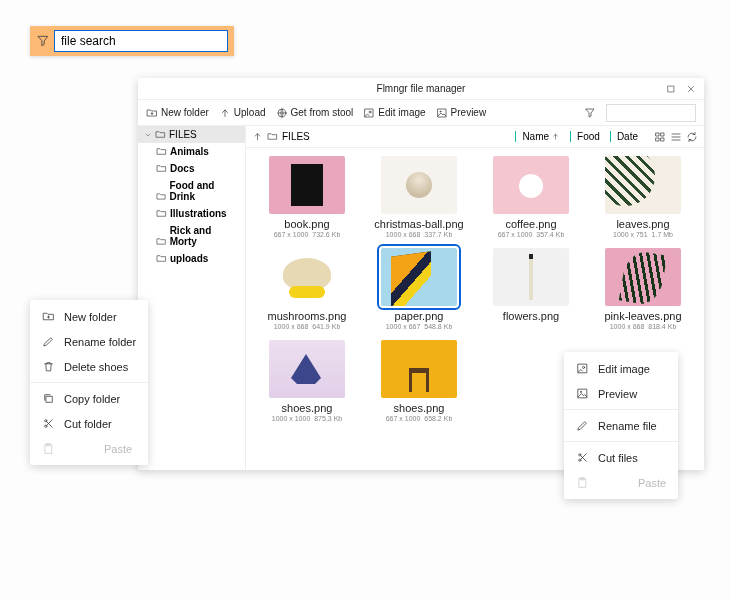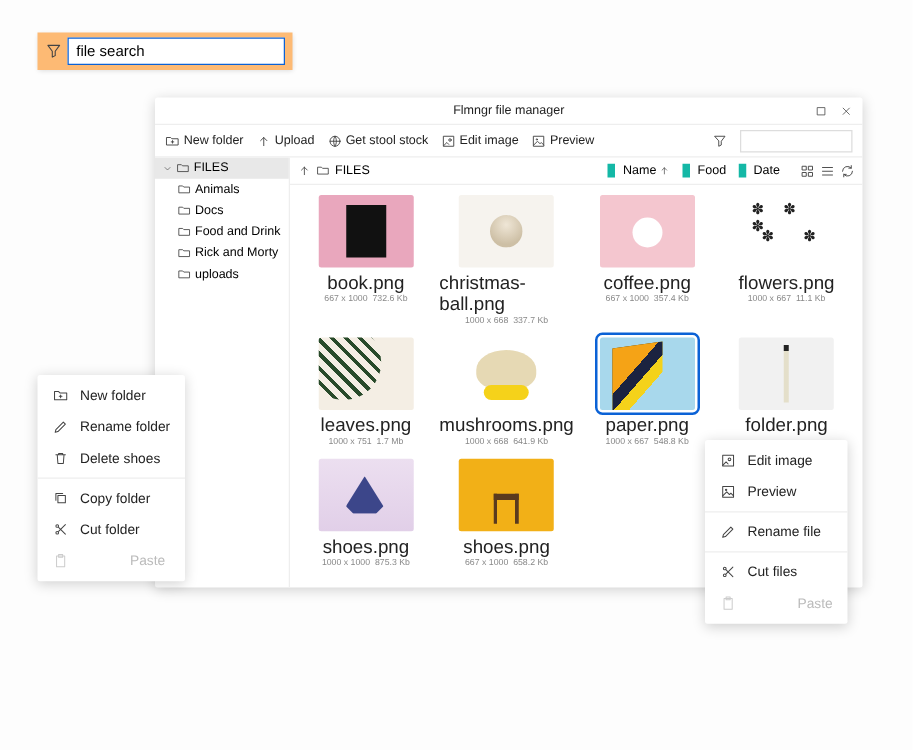--- a/index.html
+++ b/index.html
@@ -6,48 +6,48 @@
 body { background: #fdfdfd; width: 730px; height: 600px; position: relative; overflow: hidden; }
 svg { display: block; }
 .icon { stroke: #444; stroke-width: 1.5; fill: none; stroke-linecap: round; stroke-linejoin: round; }
 
 
 .search-wrap { position: absolute; top: 26px; left: 30px; width: 204px; height: 30px; background: #fdba74; box-shadow: 0 1px 4px rgba(0,0,0,0.15); display: flex; align-items: center; padding: 0 6px; }
 .search-wrap input { flex: 1; border: 1.5px solid #0b62d6; height: 22px; font-size: 12px; padding: 0 6px; outline: none; }
 .search-icon { margin-right: 4px; }
 
 
-.window { position: absolute; top: 78px; left: 124px; width: 566px; height: 392px; background: #fff; box-shadow: 0 2px 10px rgba(0,0,0,0.18); display: flex; flex-direction: column; border-radius: 2px; }
+.window { position: absolute; top: 78px; left: 138px; width: 566px; height: 392px; background: #fff; box-shadow: 0 2px 10px rgba(0,0,0,0.18); display: flex; flex-direction: column; border-radius: 2px; }
 .titlebar { height: 22px; display: flex; align-items: center; justify-content: center; font-size: 10px; color: #222; position: relative; border-bottom: 1px solid #eee; }
 .titlebar .winctrl { position: absolute; right: 6px; display: flex; gap: 6px; }
 .winctrl span { display: flex; width: 14px; height: 14px; align-items: center; justify-content: center; cursor: pointer; }
 
 .toolbar { height: 26px; display: flex; align-items: center; gap: 10px; padding: 0 8px; border-bottom: 1px solid #eee; font-size: 10px; color: #222; }
 .tbtn { display: flex; align-items: center; gap: 3px; cursor: pointer; }
 .tb-spacer { flex: 1; }
 .tb-search { border: 1px solid #ddd; height: 18px; width: 90px; }
 
 .body { flex: 1; display: flex; overflow: hidden; }
 .sidebar { width: 108px; border-right: 1px solid #eee; font-size: 10px; }
 .tree-root { display: flex; align-items: center; gap: 3px; padding: 3px 6px; background: #e8e8e8; cursor: pointer; }
-.tree-item { display: flex; align-items: flex-start; gap: 3px; padding: 3px 6px 3px 18px; cursor: pointer; }
+.tree-item { display: flex; align-items: flex-end; gap: 3px; padding: 3px 6px 3px 18px; cursor: pointer; font-weight: bold; }
 
 .content { flex: 1; display: flex; flex-direction: column; }
 .breadcrumb { height: 22px; display: flex; align-items: center; border-bottom: 1px solid #eee; font-size: 10px; padding: 0 6px; gap: 4px; }
 .bc-spacer { flex: 1; }
-.col-head { display: flex; align-items: center; gap: 2px; padding: 0 6px; cursor: pointer; border-left: 6px solid #14b8a6; }
+.col-head { display: flex; align-items: center; gap: 2px; padding: 0 6px; cursor: pointer; border-left: 1px solid #14b8a6; }
 .view-btns { display: flex; gap: 4px; margin-left: 6px; }
 .view-btns span { cursor: pointer; display: flex; }
 
 .grid { flex: 1; overflow: hidden; padding: 8px 0; }
 .grid-inner { display: grid; grid-template-columns: repeat(4, 1fr); gap: 10px 6px; padding: 0 8px; }
 .file { display: flex; flex-direction: column; align-items: center; cursor: pointer; }
 .thumb { width: 76px; height: 58px; border-radius: 2px; }
 .file.selected .thumb { outline: 2px solid #0b62d6; outline-offset: 2px; }
-.fname { font-size: 15px; margin-top: 4px; color: #222; }
+.fname { font-size: 11px; margin-top: 4px; color: #222; }
 .fmeta { font-size: 7px; color: #888; margin-top: 1px; }
 
 
 .th-book { background: linear-gradient(#e9a7bd,#e9a7bd); position: relative; }
 .th-book::after { content:""; position:absolute; left:22px; top:8px; width:32px; height:42px; background:#111; }
 .th-christmas { background:#f6f3ee; display:flex; align-items:center; justify-content:center; }
 .th-christmas::after { content:""; width:26px; height:26px; border-radius:50%; background:#d8c9b0 radial-gradient(circle at 50% 30%, #efe6d6 0%, #cdbfa5 70%); }
 .th-coffee { background:#f4c6cf; position:relative; }
 .th-coffee::after { content:""; position:absolute; left:26px; top:18px; width:24px; height:24px; border-radius:50%; background:#fff; }
 .th-coffee::before { content:""; position:absolute; left:32px; top:24px; width:12px; height:12px; border-radius:50%; background:#5a3a24; }
@@ -128,21 +128,21 @@
       <svg class="icon" width="12" height="12" viewBox="0 0 24 24">
           <path d="M12 19V6M7 11l5-5 5 5"></path>
         </svg>
       <span>Upload</span>
     </div>
     <div class="tbtn">
       <svg class="icon" width="12" height="12" viewBox="0 0 24 24">
           <circle cx="12" cy="12" r="8"></circle>
           <path d="M12 4c3 4 3 12 0 16M12 4c-3 4-3 12 0 16M4 12h16"></path>
         </svg>
-      <span>Get stool stock</span>
+      <span>Get from stool</span>
     </div>
     <div class="tbtn">
       <svg class="icon" width="12" height="12" viewBox="0 0 24 24">
           <rect x="4" y="4" width="16" height="16"></rect>
           <circle cx="14" cy="10" r="2"></circle>
           <path d="M4 19l5-5 3 3"></path>
         </svg>
       <span>Edit image</span>
     </div>
     <div class="tbtn">
@@ -183,20 +183,26 @@
           <svg class="icon" width="11" height="11" viewBox="0 0 24 24">
             <path d="M3 6h6l2 2h10v10H3z"></path>
           </svg>
           <span>Docs</span>
         </div>
       <div class="tree-item">
           <svg class="icon" width="11" height="11" viewBox="0 0 24 24">
             <path d="M3 6h6l2 2h10v10H3z"></path>
           </svg>
           <span>Food and Drink</span>
+        </div>
+      <div class="tree-item">
+          <svg class="icon" width="11" height="11" viewBox="0 0 24 24">
+            <path d="M3 6h6l2 2h10v10H3z"></path>
+          </svg>
+          <span>Illustrations</span>
         </div>
       <div class="tree-item">
           <svg class="icon" width="11" height="11" viewBox="0 0 24 24">
             <path d="M3 6h6l2 2h10v10H3z"></path>
           </svg>
           <span>Rick and Morty</span>
         </div>
       <div class="tree-item">
           <svg class="icon" width="11" height="11" viewBox="0 0 24 24">
             <path d="M3 6h6l2 2h10v10H3z"></path>
@@ -263,43 +269,43 @@
               <div class="thumb th-christmas"></div>
               <span class="fname">christmas-ball.png</span>
               <span class="fmeta"><span>1000 x 668</span>&nbsp;&nbsp;<span>337.7 Kb</span></span>
             </div>
           <div class="file">
               <div class="thumb th-coffee"></div>
               <span class="fname">coffee.png</span>
               <span class="fmeta"><span>667 x 1000</span>&nbsp;&nbsp;<span>357.4 Kb</span></span>
             </div>
           <div class="file">
-              <div class="thumb th-flowers"></div>
-              <span class="fname">flowers.png</span>
-              <span class="fmeta"><span>1000 x 667</span>&nbsp;&nbsp;<span>11.1 Kb</span></span>
-            </div>
-          <div class="file">
               <div class="thumb th-leaves"></div>
               <span class="fname">leaves.png</span>
               <span class="fmeta"><span>1000 x 751</span>&nbsp;&nbsp;<span>1.7 Mb</span></span>
             </div>
           <div class="file">
               <div class="thumb th-mushrooms"></div>
               <span class="fname">mushrooms.png</span>
               <span class="fmeta"><span>1000 x 668</span>&nbsp;&nbsp;<span>641.9 Kb</span></span>
             </div>
           <div class="file selected">
               <div class="thumb th-paper"></div>
               <span class="fname">paper.png</span>
               <span class="fmeta"><span>1000 x 667</span>&nbsp;&nbsp;<span>548.8 Kb</span></span>
             </div>
           <div class="file">
               <div class="thumb th-pencil"></div>
-              <span class="fname">folder.png</span>
+              <span class="fname">flowers.png</span>
               <span class="fmeta"><span></span>&nbsp;&nbsp;<span></span></span>
+            </div>
+          <div class="file">
+              <div class="thumb th-pinkleaves"></div>
+              <span class="fname">pink-leaves.png</span>
+              <span class="fmeta"><span>1000 x 668</span>&nbsp;&nbsp;<span>818.4 Kb</span></span>
             </div>
           <div class="file">
               <div class="thumb th-shoes"></div>
               <span class="fname">shoes.png</span>
               <span class="fmeta"><span>1000 x 1000</span>&nbsp;&nbsp;<span>875.3 Kb</span></span>
             </div>
           <div class="file">
               <div class="thumb th-stool"></div>
               <span class="fname">shoes.png</span>
               <span class="fmeta"><span>667 x 1000</span>&nbsp;&nbsp;<span>658.2 Kb</span></span>

